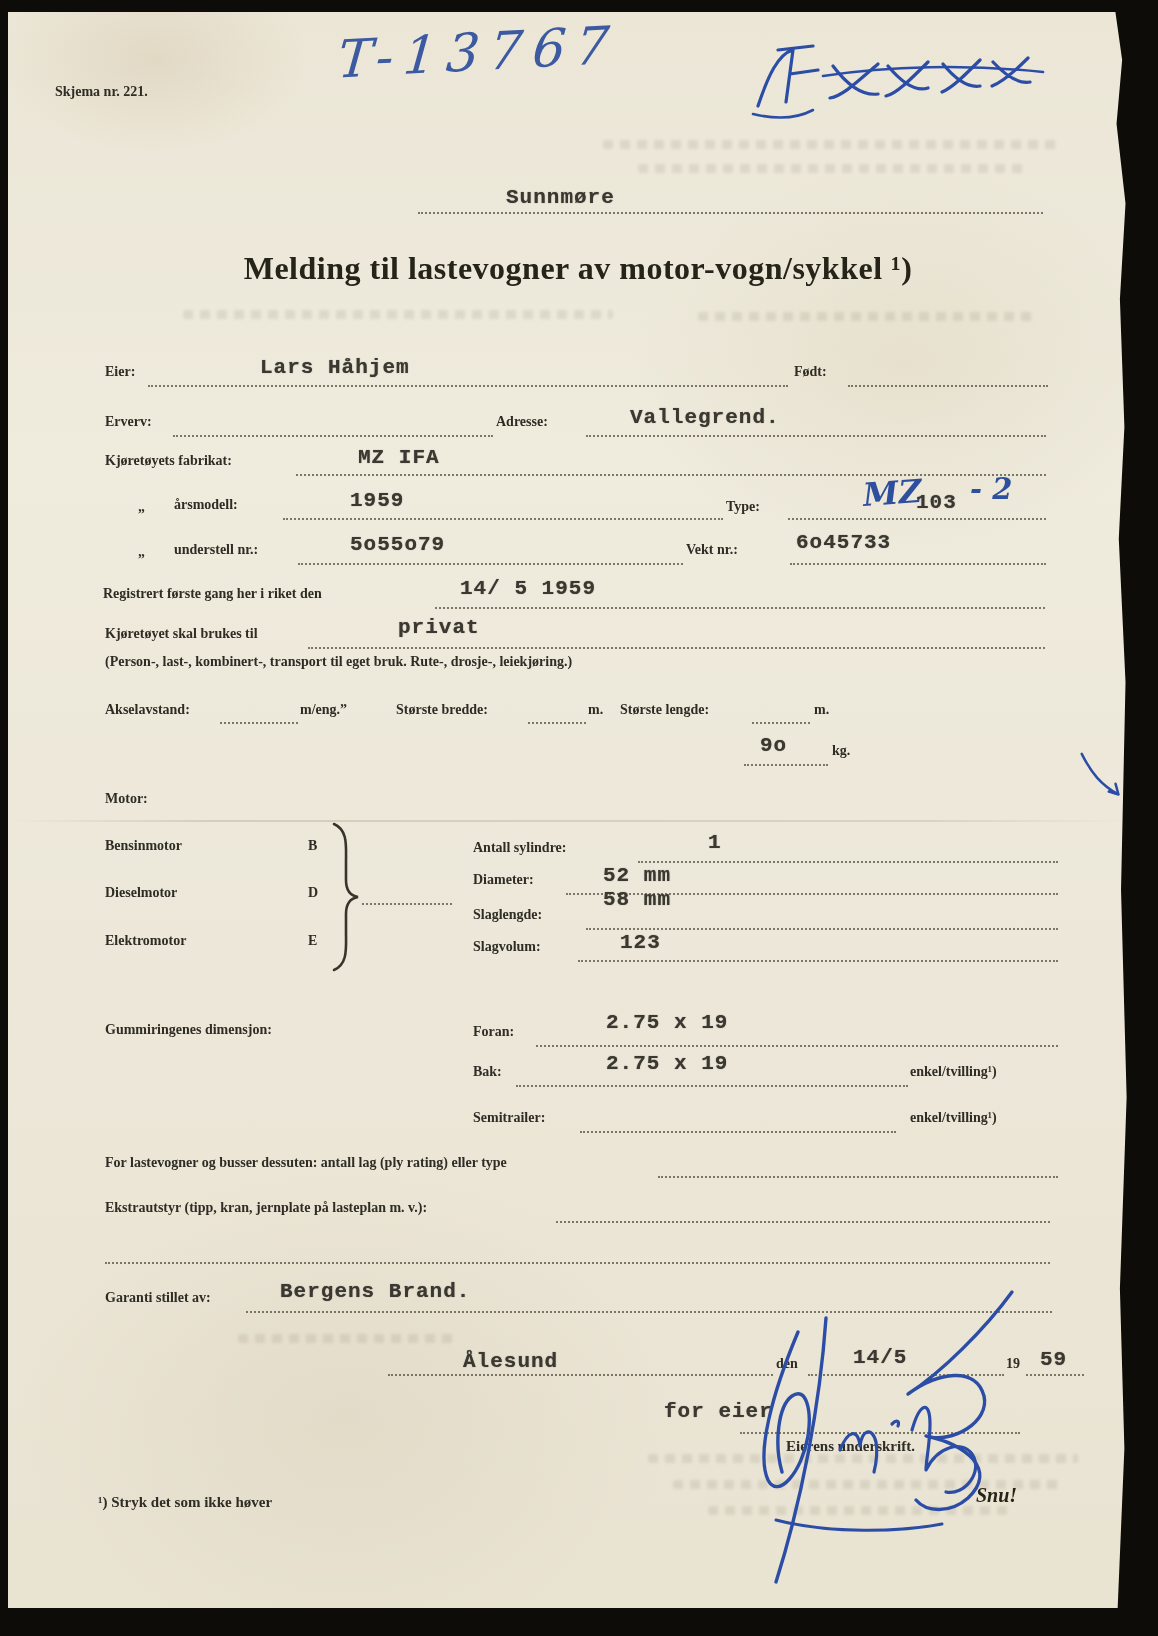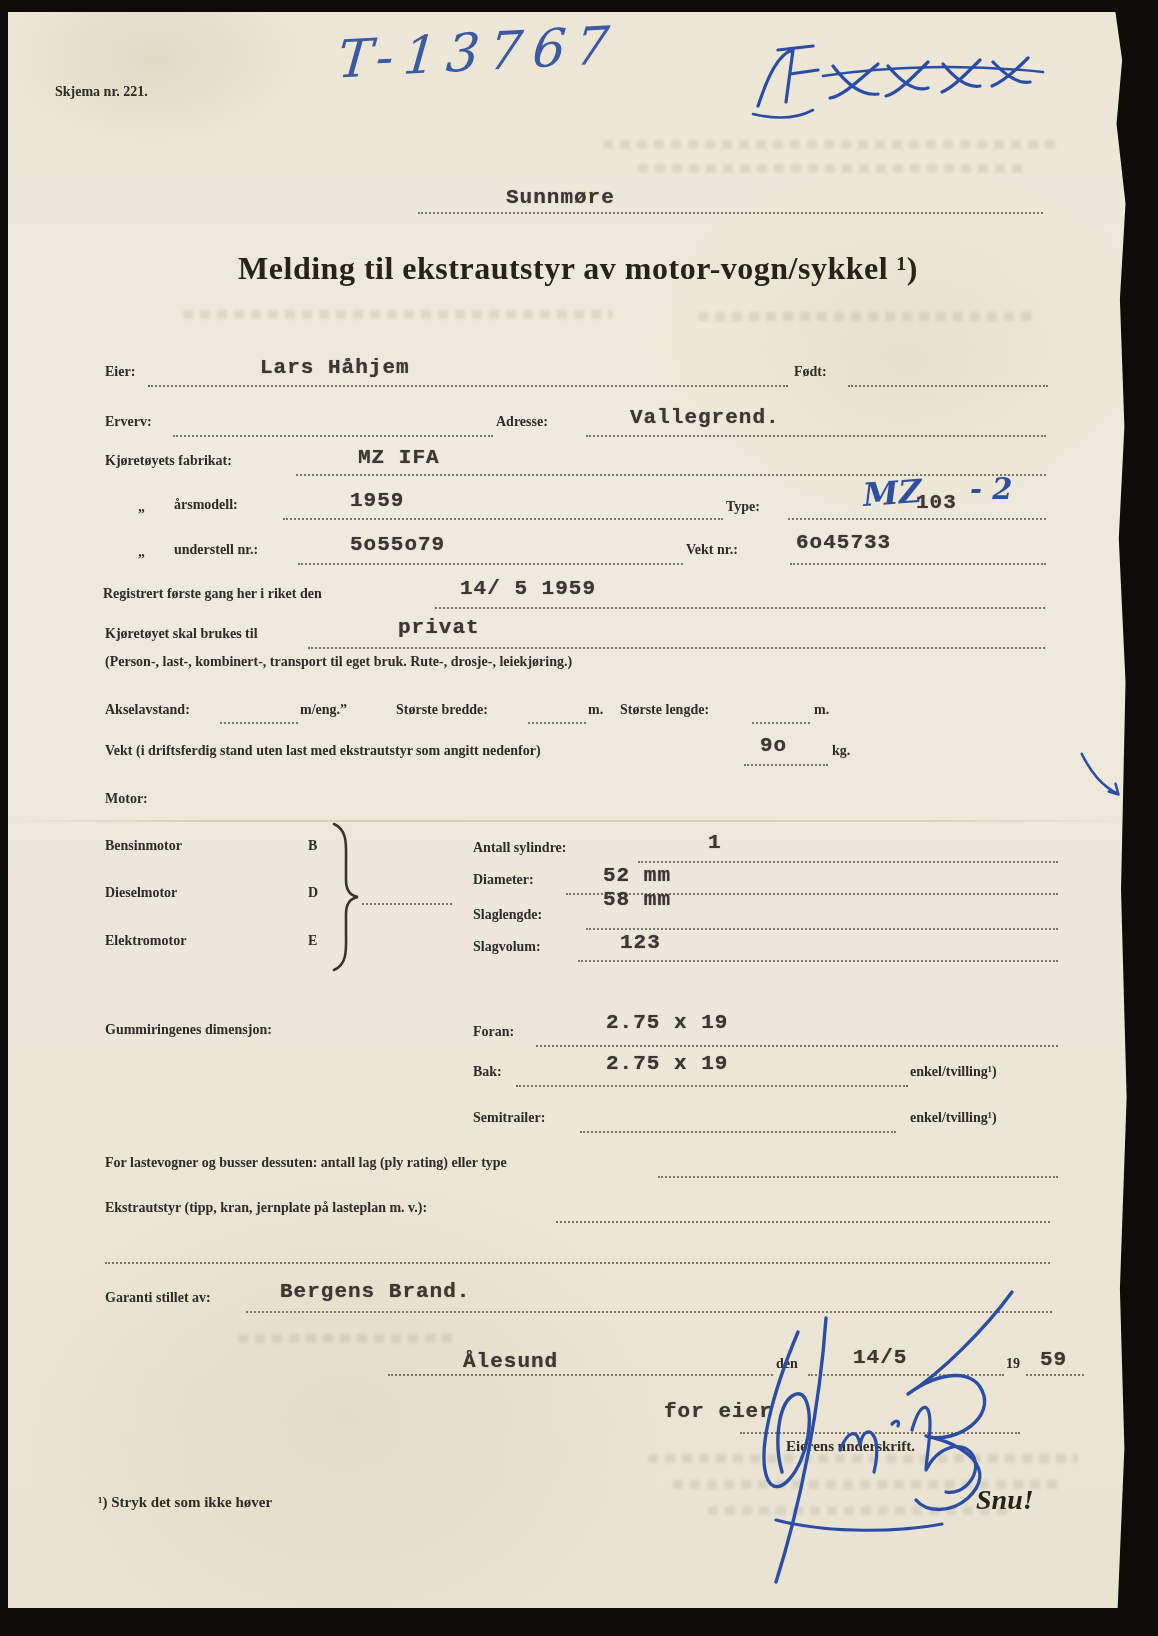--- a/index.html
+++ b/index.html
@@ -46,21 +46,21 @@
 
   <svg class="el" style="left:730px;top:24px;" width="315" height="90" viewBox="0 0 315 90">
     <path class="inkline" stroke-width="3.2" d="M20 70 C30 40 40 18 55 14 L48 66 M40 14 L75 10 M52 38 L80 34"></path>
     <path class="inkline" stroke-width="3.2" d="M95 30 C110 50 125 60 140 58 M140 28 C120 45 105 60 92 62 M150 30 C165 48 178 56 190 52 M190 26 C172 44 158 58 148 60 M205 28 C218 44 230 52 242 50 M242 24 C226 40 214 52 204 56 M255 26 C268 40 280 48 292 46 M290 22 C276 36 264 46 254 50"></path>
     <path class="inkline" stroke-width="2.6" d="M85 40 C150 30 230 28 305 36 M15 78 C40 84 60 82 75 74"></path>
   </svg>
 
   <div class="el dots" style="left:410px;top:200px;width:625px;"></div>
   <div class="el typed lg" style="left:498px;top:174px;">Sunnmøre</div>
 
-  <div class="el title" style="left:90px;top:238px;width:960px;">Melding til ekstrautstyr av motor-vogn/sykkel ¹)</div>
+  <div class="el title" style="left:90px;top:238px;width:960px;">Melding til lastevogner av motor-vogn/sykkel ¹)</div>
 
   <div class="el lbl" style="left:97px;top:352px;">Eier:</div>
   <div class="el dots" style="left:140px;top:373px;width:640px;"></div>
   <div class="el typed lg" style="left:252px;top:344px;">Lars Håhjem</div>
   <div class="el lbl" style="left:786px;top:352px;">Født:</div>
   <div class="el dots" style="left:840px;top:373px;width:200px;"></div>
 
   <div class="el lbl" style="left:97px;top:402px;">Erverv:</div>
   <div class="el dots" style="left:165px;top:423px;width:320px;"></div>
   <div class="el lbl" style="left:488px;top:402px;">Adresse:</div>
@@ -101,21 +101,20 @@
   <div class="el lbl" style="left:97px;top:690px;">Akselavstand:</div>
   <div class="el dots" style="left:212px;top:710px;width:78px;"></div>
   <div class="el lbl" style="left:292px;top:690px;">m/eng.”</div>
   <div class="el lbl" style="left:388px;top:690px;">Største bredde:</div>
   <div class="el dots" style="left:520px;top:710px;width:58px;"></div>
   <div class="el lbl" style="left:580px;top:690px;">m.</div>
   <div class="el lbl" style="left:612px;top:690px;">Største lengde:</div>
   <div class="el dots" style="left:744px;top:710px;width:58px;"></div>
   <div class="el lbl" style="left:806px;top:690px;">m.</div>
 
-  <div class="el lbl" style="left:97px;top:731px;">Vekt (i driftsferdig stand uten last med ekstrautstyr som angitt nedenfor)</div>
   <div class="el dots" style="left:736px;top:752px;width:84px;"></div>
   <div class="el typed lg" style="left:752px;top:722px;">9o</div>
   <div class="el lbl" style="left:824px;top:731px;">kg.</div>
 
   <div class="el lbl" style="left:97px;top:779px;">Motor:</div>
   <svg class="el" style="left:1066px;top:738px;" width="58" height="58" viewBox="0 0 60 60">
     <path class="inkline" stroke-width="2.6" d="M8 4 C18 24 28 36 46 46 M46 46 L36 43 M46 46 L43 35"></path>
   </svg>
   <div class="el crease" style="left:0;top:808px;width:100%;"></div>
 
@@ -188,15 +187,15 @@
 
   <svg class="el" style="left:672px;top:1262px;" width="345" height="325" viewBox="0 0 345 325">
     <path class="inkline" stroke-width="3.4" d="M332 18 C305 55 262 98 228 120 C258 98 296 92 304 122 C310 148 272 170 246 162 C286 170 318 196 288 224 C270 240 246 238 236 226"></path>
     <path class="inkline" stroke-width="3.4" d="M118 58 C92 120 76 180 88 206 C98 226 122 198 128 162 C132 136 126 112 112 122 C98 132 94 170 102 198"></path>
     <path class="inkline" stroke-width="3.4" d="M146 44 C140 130 122 226 96 308"></path>
     <path class="inkline" stroke-width="3.2" d="M160 176 C168 156 178 154 180 172 C182 156 192 152 196 168 C198 180 196 190 194 198 M212 150 C216 146 220 146 218 152 M232 156 C240 128 250 126 250 150 C250 170 246 186 246 196 C258 172 282 166 292 180 C304 198 284 222 266 218"></path>
     <path class="inkline" stroke-width="3" d="M96 246 C150 260 220 258 262 250"></path>
   </svg>
 
   <div class="el lbl sm" style="left:90px;top:1482px;">¹) Stryk det som ikke høver</div>
-  <div class="el addr" style="left:968px;top:1472px;font-size:28px;">Snu!</div>
+  <div class="el addr" style="left:968px;top:1472px;font-size:20px;">Snu!</div>
 
 </div>
 
 </body></html>

